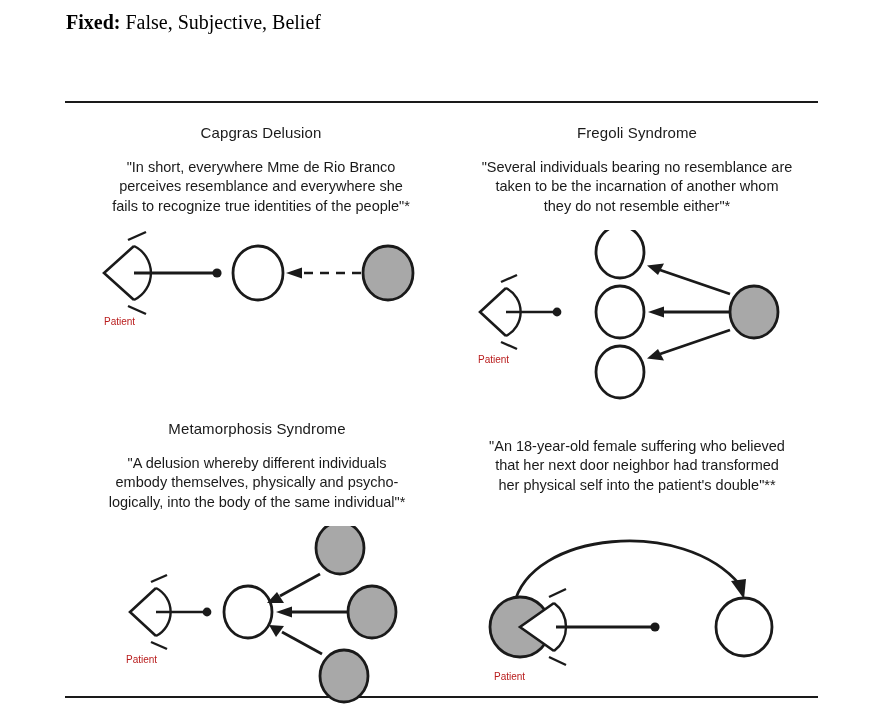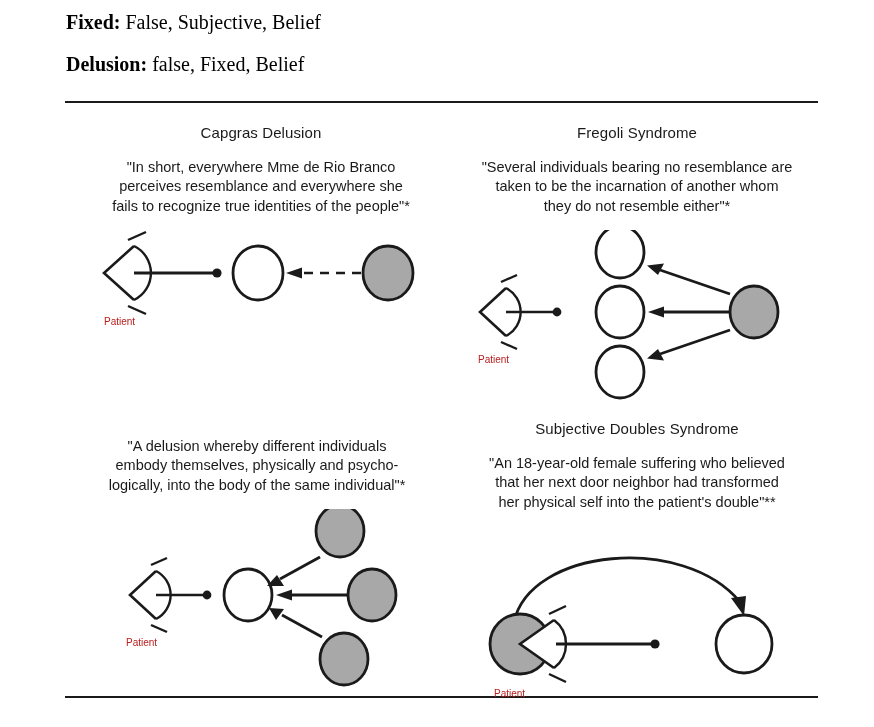--- a/index.html
+++ b/index.html
@@ -51,23 +51,20 @@
 
   .diagwrap{position:relative;width:370px;height:200px;margin-top:14px;}
 </style>
 </head>
 <body>
 
 <div class="defs-head">
   <div class="defline first">
     <b>Fixed:</b><span class="val"> False, Subjective, Belief</span>
   </div>
-  <div class="defline">
-    <b>Delusion:</b><span class="val"> false, Fixed, Belief</span>
-  </div>
 </div>
 
 <div class="rule" id="rule-top"></div>
 <div class="rule" id="rule-bottom"></div>
 
 <div class="panel" id="panel-capgras">
   <div class="panel-title">Capgras Delusion</div>
   <div class="panel-quote">"In short, everywhere Mme de Rio Branco
 perceives resemblance and everywhere she
 fails to recognize true identities of the people"*</div>
@@ -136,20 +133,21 @@
         <path d="M 195 128.5 L 206 119 L 212 130.5 Z" fill="#1a1a1a"></path>
       </g>
 
       <ellipse cx="302" cy="82" rx="24" ry="26" fill="#a8a8a8" stroke="#1a1a1a" stroke-width="2.8"></ellipse>
     </svg>
     <div class="patient-label" style="left:26px;top:124px;">Patient</div>
   </div>
 </div>
 
 <div class="panel" id="panel-metamorphosis">
+  <div class="panel-title">Metamorphosis Syndrome</div>
   <div class="panel-quote">"A delusion whereby different individuals
 embody themselves, physically and psycho-
 logically, into the body of the same individual"*</div>
   <div class="diagwrap">
     <svg width="370" height="190" viewBox="0 0 370 190">
 
       <g>
         <path d="M 84 62 L 58 86 L 84 110" fill="none" stroke="#1a1a1a" stroke-width="2.6"></path>
         <path d="M 79 56 L 95 49" fill="none" stroke="#1a1a1a" stroke-width="2.4"></path>
         <path d="M 79 116 L 95 123" fill="none" stroke="#1a1a1a" stroke-width="2.4"></path>
@@ -178,21 +176,20 @@
       <g>
         <line x1="250" y1="128" x2="210" y2="106" stroke="#1a1a1a" stroke-width="2.8"></line>
         <path d="M 197 99 L 212 100 L 204 111 Z" fill="#1a1a1a"></path>
       </g>
     </svg>
     <div class="patient-label" style="left:54px;top:128px;">Patient</div>
   </div>
 </div>
 
 <div class="panel" id="panel-subjective">
-  <div class="panel-title">Subjective Doubles Syndrome</div>
   <div class="panel-quote">"An 18-year-old female suffering who believed
 that her next door neighbor had transformed
 her physical self into the patient's double"**</div>
   <div class="diagwrap">
     <svg width="370" height="190" viewBox="0 0 370 190">
 
       <g>
         <path d="M 62 96 C 78 22 232 8 288 76" fill="none" stroke="#1a1a1a" stroke-width="2.8"></path>
         <path d="M 292 90 L 279 72 L 294 70 Z" fill="#1a1a1a"></path>
       </g>

